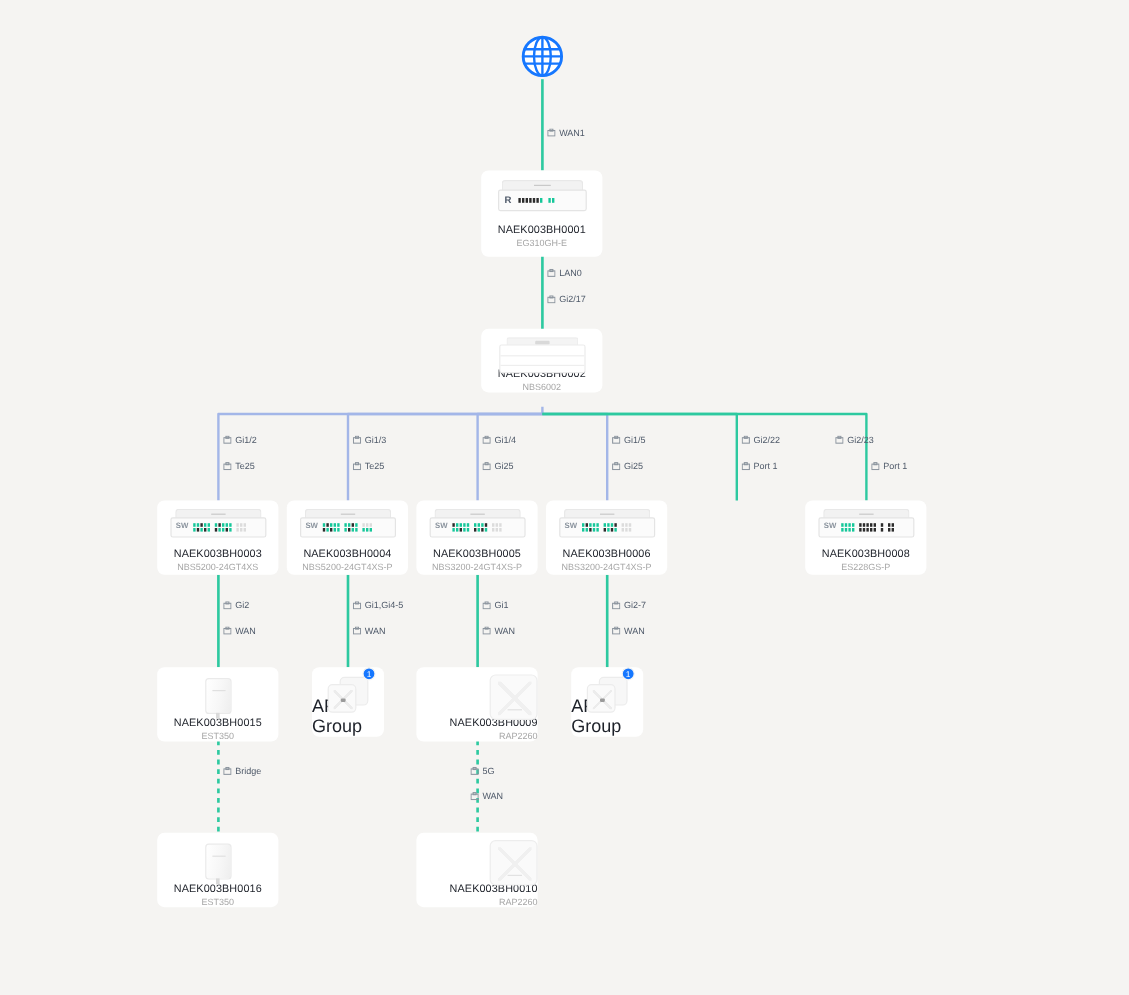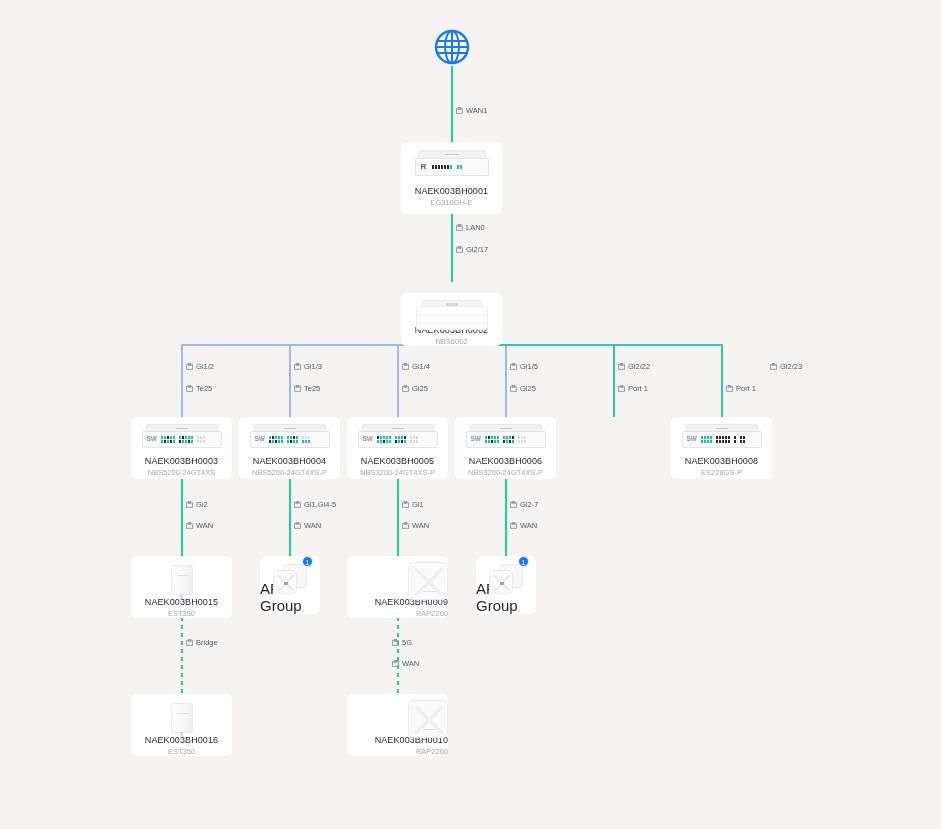--- a/index.html
+++ b/index.html
@@ -255,21 +255,21 @@
             <i class="gap"></i>
             <i></i>
             <i></i>
         </span>
       </div>
     </div>
     <div class="name" style="margin-top:6px;">NAEK003BH0001</div>
     <div class="model">EG310GH-E</div>
   </div>
 
-  <div class="node chassis-card" style="left:401px; top:293px;justify-content:space-between;">
+  <div class="node chassis-card" style="left:401px; top:274px;justify-content:space-between;">
     <div class="dev-chassis">
       <div class="top"></div>
       <div class="body">
         <i style="top:8px"></i>
           <i style="top:16px"></i>
       </div>
     </div>
     <div class="name" style="margin-top:4px;">NAEK003BH0002</div>
     <div class="model">NBS6002</div>
   </div>
@@ -342,21 +342,21 @@
     <span>Gi2/22</span>
   </div>
   <div class="plabel" style="left:618px; top:384px;">
     <svg class="pico" viewBox="0 0 8 8">
         <rect x="0.6" y="2" width="6.8" height="5.2" fill="none" stroke="#8b949e" stroke-width="1"></rect>
         <rect x="2.6" y="0.6" width="2.8" height="2" fill="none" stroke="#8b949e" stroke-width="1"></rect>
       </svg>
     <span>Port 1</span>
   </div>
 
-  <div class="plabel" style="left:770px; top:362px;">
+  <div class="plabel" style="left:696px; top:362px;">
     <svg class="pico" viewBox="0 0 8 8">
         <rect x="0.6" y="2" width="6.8" height="5.2" fill="none" stroke="#8b949e" stroke-width="1"></rect>
         <rect x="2.6" y="0.6" width="2.8" height="2" fill="none" stroke="#8b949e" stroke-width="1"></rect>
       </svg>
     <span>Gi2/23</span>
   </div>
   <div class="plabel" style="left:726px; top:384px;">
     <svg class="pico" viewBox="0 0 8 8">
         <rect x="0.6" y="2" width="6.8" height="5.2" fill="none" stroke="#8b949e" stroke-width="1"></rect>
         <rect x="2.6" y="0.6" width="2.8" height="2" fill="none" stroke="#8b949e" stroke-width="1"></rect>

